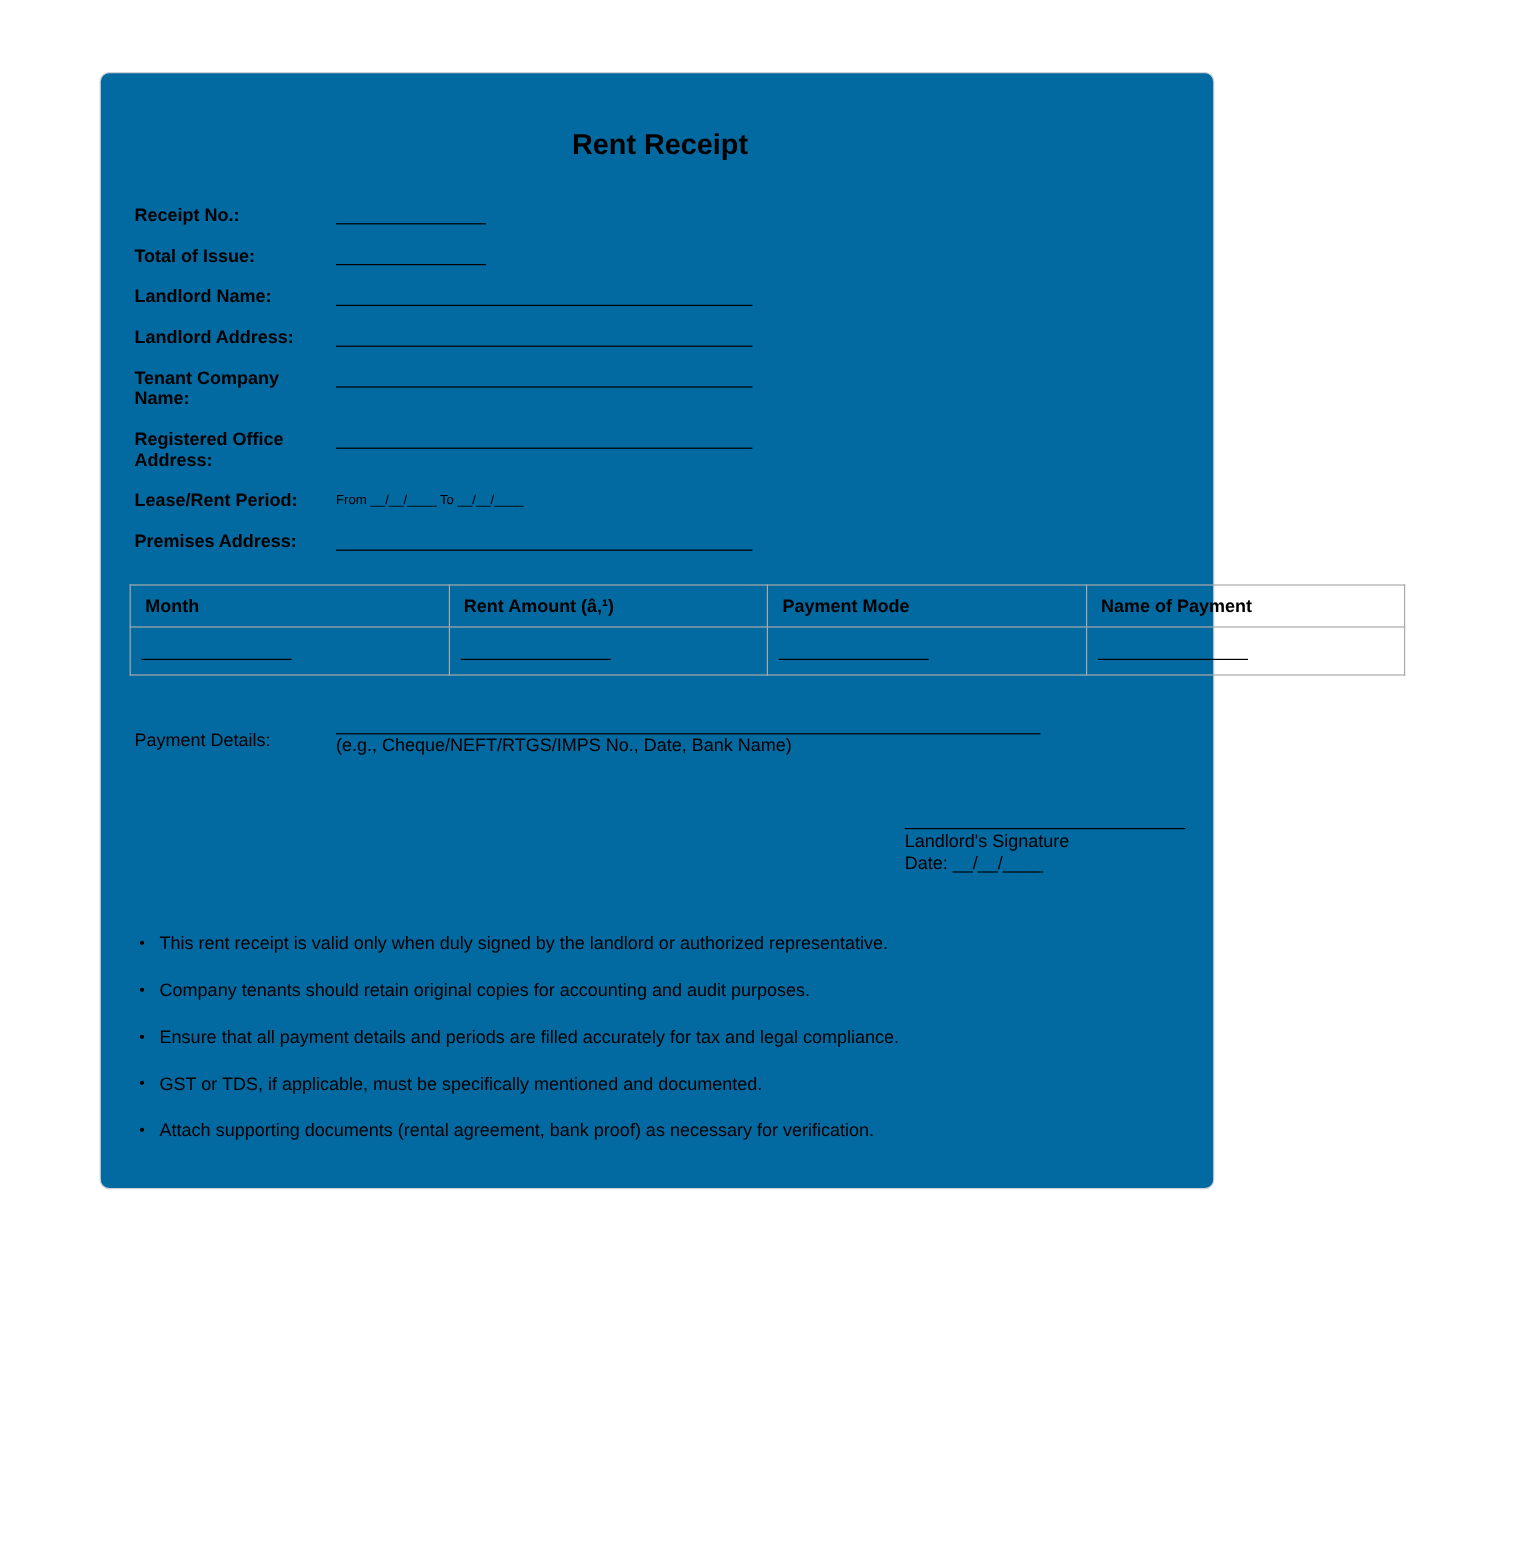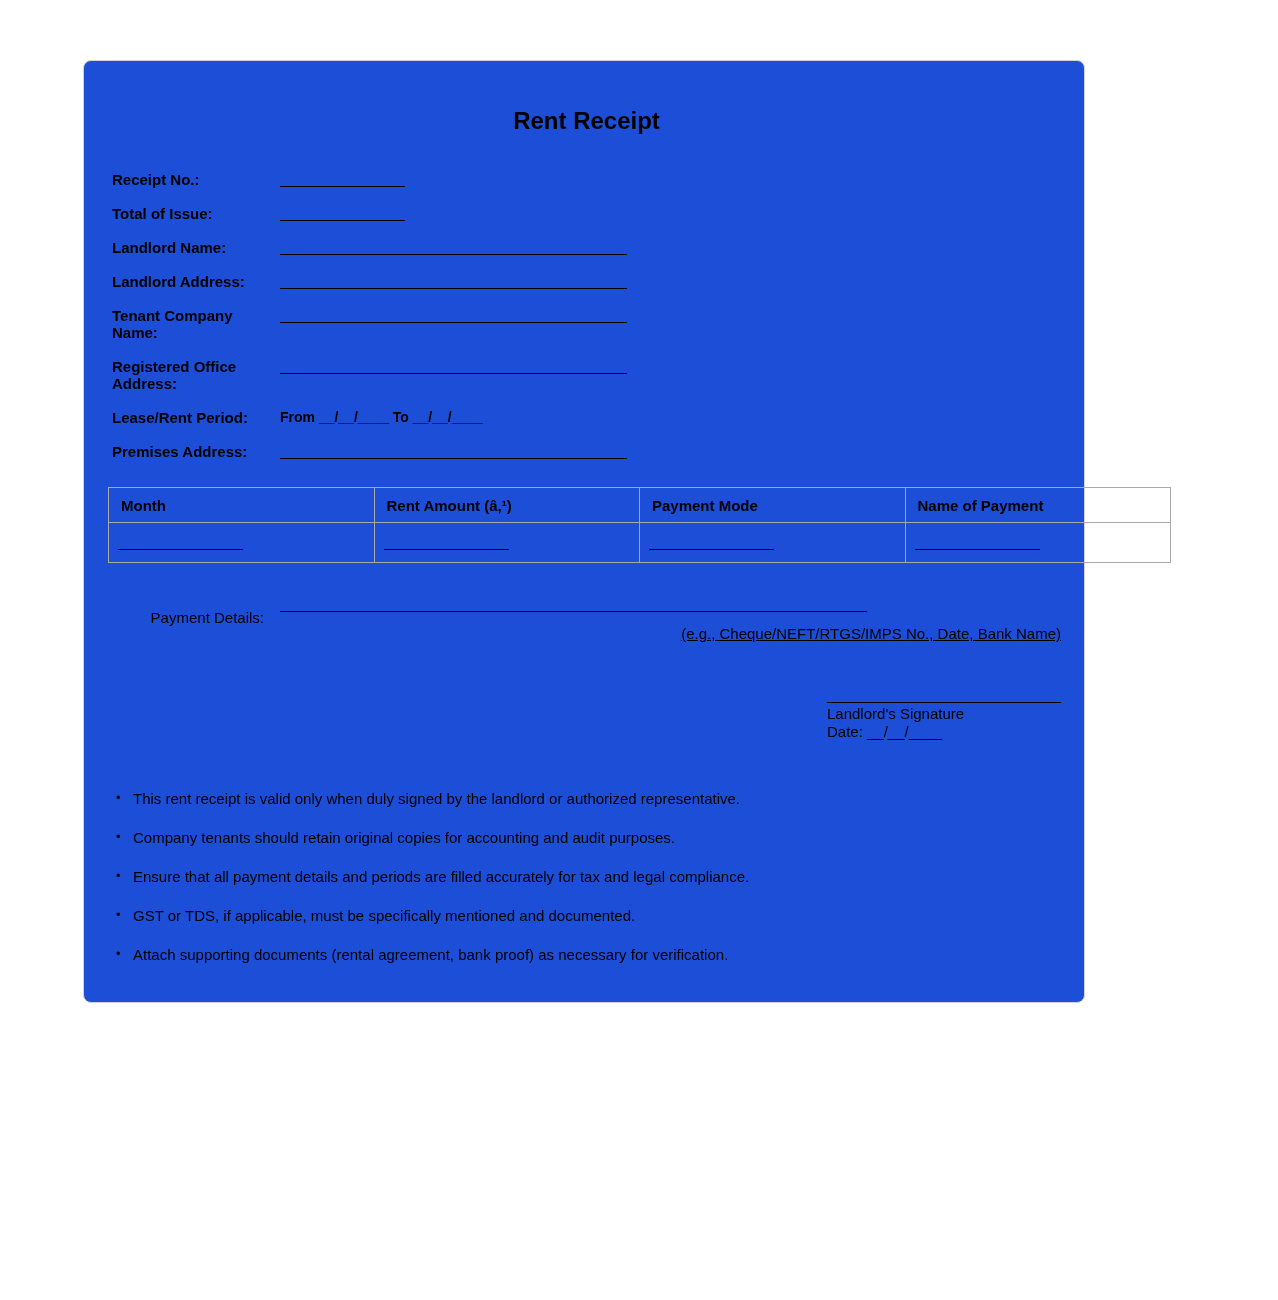--- a/index.html
+++ b/index.html
@@ -6,44 +6,44 @@
   html, body {
     margin: 0; padding: 0;
     width: 1278px; height: 1300px;
     background: #ffffff;
     font-family: "Liberation Sans", "DejaVu Sans", sans-serif;
     color: #000;
   }
   .card {
     position: absolute;
     left: 83px; top: 60px;
-    width: 1002px;
+    width: 929px;
     border: 1px solid #d2d2d6;
     border-radius: 8px;
-    background: #1d4ed8;
+    background: #0369a1;
     padding: 46px 23px 39px 28px;
   }
   .title {
     margin: 0 0 36px 0;
     font-size: 24px;
     line-height: 28px;
     font-weight: bold;
     text-align: center;
   }
   
   .frow { display: flex; margin-bottom: 17px; justify-content: flex-end; }
   .flabel {
     width: 152px;
     margin-right: 16px;
     font-weight: bold;
     font-size: 15px;
     line-height: 17px;
     flex-shrink: 0;
   }
-  .fvalue { flex: 1; font-size: 14px; line-height: 17px; font-weight: bold; }
+  .fvalue { flex: 1; font-size: 11px; line-height: 17px; }
   .uline {
     display: block;
     height: 16px;
     border-bottom: 1.5px solid #000;
   }
   .uline.short { width: 125px; }
   .uline.long  { width: 347px; }
   
   table.rent-table {
     border-collapse: collapse;
@@ -68,26 +68,26 @@
     vertical-align: bottom;
   }
   .cell-line {
     display: block;
     width: 125px;
     border-bottom: 1.5px solid #000;
     margin: 0 0 11px 8px;
     height: 0;
   }
   
-  .payment { margin-top: 41px; font-size: 15px; text-align: right; }
+  .payment { margin-top: 41px; font-size: 15px; }
   .prow1 { display: flex; }
   .plabel { width: 152px; margin-right: 16px; padding-top: 5px; line-height: 17px; flex-shrink: 0; }
   .pfield { flex: 1; }
   .pd-line { width: 587px; border-bottom: 1.5px solid #000; height: 8px; }
-  .pd-hint { line-height: 17px; margin-top: 13px; text-decoration: underline; }
+  .pd-hint { line-height: 17px; margin-top: 1px; }
   .prow2 { margin-top: 6px; line-height: 17px; white-space: nowrap; }
   
   .signature { width: 234px; margin: 60px 0 0 auto; font-size: 15px; }
   .sig-rule { border-top: 1.5px solid #000; margin-bottom: 2px; }
   .signature div { line-height: 18px; }
   
   .notes { list-style: none; margin: 50px 0 0 0; padding: 0 0 0 4px; }
   .notes li {
     position: relative;
     padding-left: 17px;

